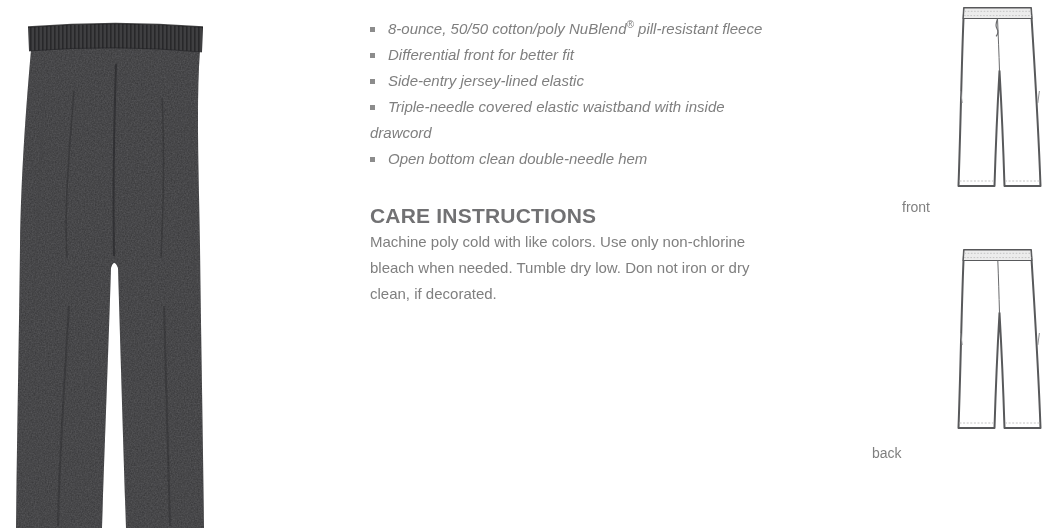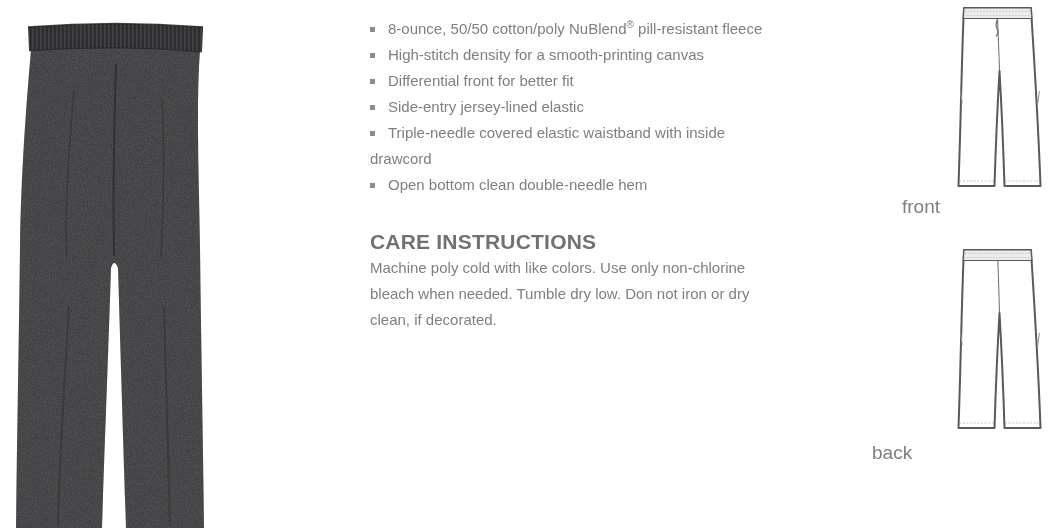--- a/index.html
+++ b/index.html
@@ -13,20 +13,21 @@
 
   
   .photo { position:absolute; left:14px; top:6px; width:192px; height:522px; margin:0; }
 
   
   .details { position:absolute; left:370px; top:16px; width:400px; }
   .features { list-style:none; margin:0; padding:0; }
   .features li {
     font-size:15px; line-height:26px;
     color: var(--body-text, #7f7f7f);
+    font-style: italic;
   }
   .bullet-marker {
     display:inline-block; width:5px; height:5px;
     background: var(--bullet, #8c8c8c);
     margin-right:13px; vertical-align:middle;
     transform: translateY(-1px);
   }
   .features sup { font-size:10px; line-height:0; vertical-align:super; }
   .care-heading {
     margin:31px 0 0 0; font-size:21px; line-height:26px;
@@ -36,21 +37,21 @@
   .care-body {
     margin:0; font-size:15px; line-height:26px;
     color: var(--body-text, #7f7f7f);
   }
 
   
   .view-figure { position:absolute; width:90px; height:186px; margin:0; }
   .view-front { left:955px; top:5px; }
   .view-back  { left:955px; top:247px; }
   .view-label {
-    position:absolute; font-size:19px; line-height:16px;
+    position:absolute; font-size:14px; line-height:16px;
     color: var(--body-text, #7f7f7f);
   }
   .label-front { left:902px; top:199px; }
   .label-back  { left:872px; top:445px; }
 </style>
 </head>
 <body>
 
 <div class="page">
 
@@ -104,23 +105,20 @@
       <path d="M15,45 Q101,38 188,46" stroke="#222224" stroke-width="1" fill="none" opacity="0.6"></path>
     </svg>
   </figure>
 
   <section class="details">
     <ul class="features">
       <li>
         <span class="bullet-marker"></span><span>8-ounce, 50/50 cotton/poly NuBlend</span><sup>®</sup><span> pill-resistant fleece</span>
       </li>
       <li>
-        <span class="bullet-marker"></span><span>High-stitch density for a smooth-printing canvas</span>
-      </li>
-      <li>
         <span class="bullet-marker"></span><span>Differential front for better fit</span>
       </li>
       <li>
         <span class="bullet-marker"></span><span>Side-entry jersey-lined elastic</span>
       </li>
       <li>
         <span class="bullet-marker"></span><span>Triple-needle covered elastic waistband with inside drawcord</span>
       </li>
       <li>
         <span class="bullet-marker"></span><span>Open bottom clean double-needle hem</span>

